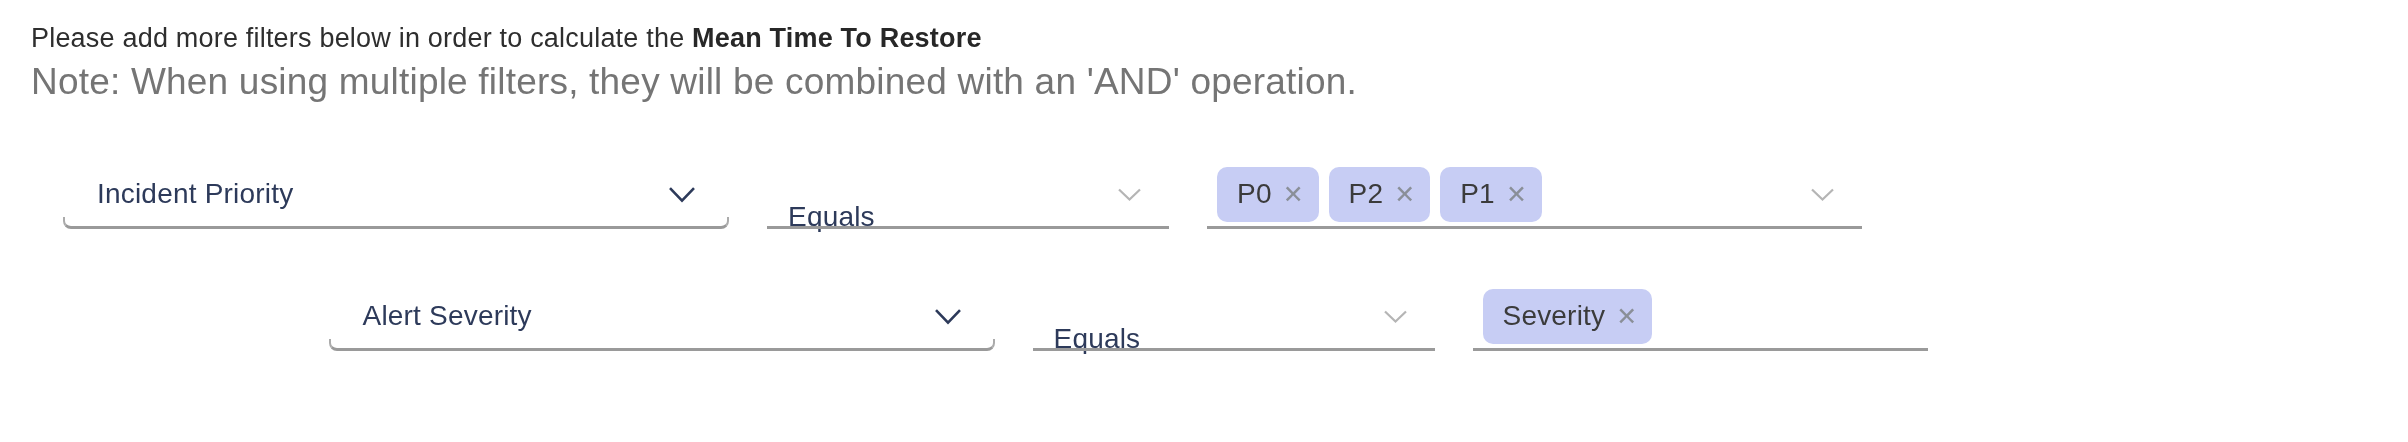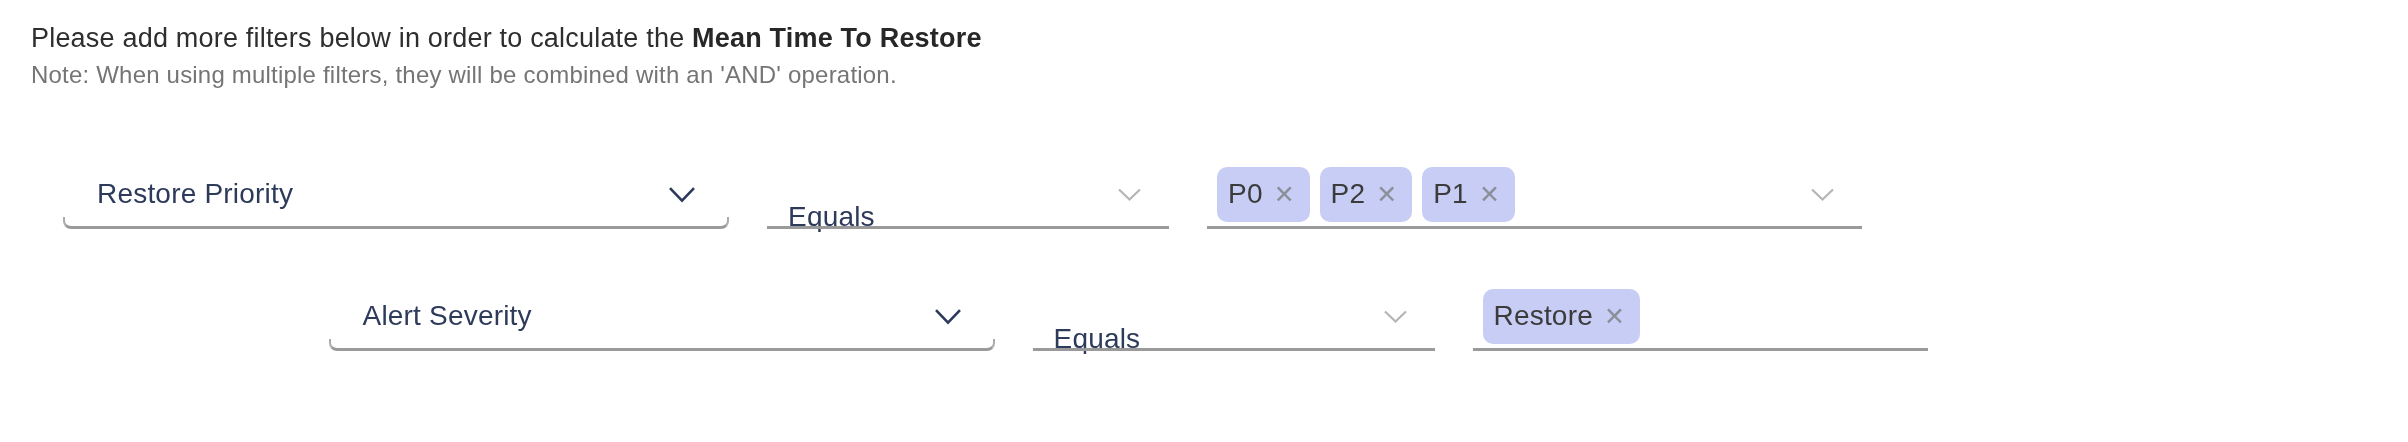--- a/index.html
+++ b/index.html
@@ -11,21 +11,21 @@
     overflow:hidden;
   }
   .header-line{
     position:absolute;left:31px;top:23px;
     font-size:27px;color:#2e2e2e;letter-spacing:.2px;
     white-space:nowrap;
   }
   .header-line b{font-weight:700;color:#272727;}
   .note-line{
     position:absolute;left:31px;top:61px;
-    font-size:24px;color:#757575;letter-spacing:.2px;
+    font-size:37px;color:#757575;letter-spacing:.2px;
     white-space:nowrap;
   }
   .filter-row{
     position:absolute;left:63px;width:2330px;height:70px;
     display:flex;align-items:stretch;
   }
   .row-1{top:159px;}
   .row-2{top:281px;justify-content:center;}
   .select-field{
     position:relative;height:100%;
@@ -61,21 +61,21 @@
   .chevron-dark{right:33px;}
   .chevron-gray{right:27px;}
   .tags-wrap{
     display:flex;align-items:center;gap:10px;
     padding-left:10px;
   }
   .tag{
     display:flex;align-items:center;
     height:55px;border-radius:10px;
     background:#c7cdf4;
-    padding:0 15px 0 11px;
+    padding:0 15px 0 20px;
   }
   .tag-label{font-size:28px;color:#3b3b3b;font-weight:500;letter-spacing:.2px;}
   .tag-x{
     margin-left:11px;font-size:25px;color:#8a8f98;
     line-height:1;cursor:pointer;user-select:none;
   }
   .icon-btn{
     position:absolute;box-sizing:border-box;
     width:70px;height:70px;
     border:2px solid #e3e3e3;border-radius:22px;
@@ -95,21 +95,21 @@
   <div class="header-line">
     <span>Please add more filters below in order to calculate the</span>
     <b>Mean Time To Restore</b>
   </div>
 
   <div class="note-line">Note: When using multiple filters, they will be combined with an 'AND' operation.</div>
 
   <div class="filter-row row-1">
 
     <div class="select-field curled field-attribute">
-      <span class="select-label">Restore Priority</span>
+      <span class="select-label">Incident Priority</span>
       <span class="chevron chevron-dark">
         <svg width="28" height="17" viewBox="0 0 28 17">
             <path d="M2 2 L14 14.5 L26 2" fill="none" stroke="#2d3a5a" stroke-width="2.6"></path>
           </svg>
       </span>
     </div>
 
     <div class="select-field flat field-operator">
       <span class="select-label">Equals</span>
       <span class="chevron chevron-gray">
@@ -168,21 +168,21 @@
       <span class="chevron chevron-gray">
         <svg width="25" height="14" viewBox="0 0 25 14">
             <path d="M2 2 L12.5 12 L23 2" fill="none" stroke="#b5b5b5" stroke-width="2.2"></path>
           </svg>
       </span>
     </div>
 
     <div class="select-field flat field-values">
       <div class="tags-wrap">
         <span class="tag">
-          <span class="tag-label">Restore</span>
+          <span class="tag-label">Severity</span>
           <span class="tag-x">✕</span>
         </span>
       </div>
       <span class="chevron chevron-gray">
         <svg width="25" height="14" viewBox="0 0 25 14">
             <path d="M2 2 L12.5 12 L23 2" fill="none" stroke="#b5b5b5" stroke-width="2.2"></path>
           </svg>
       </span>
     </div>
 

